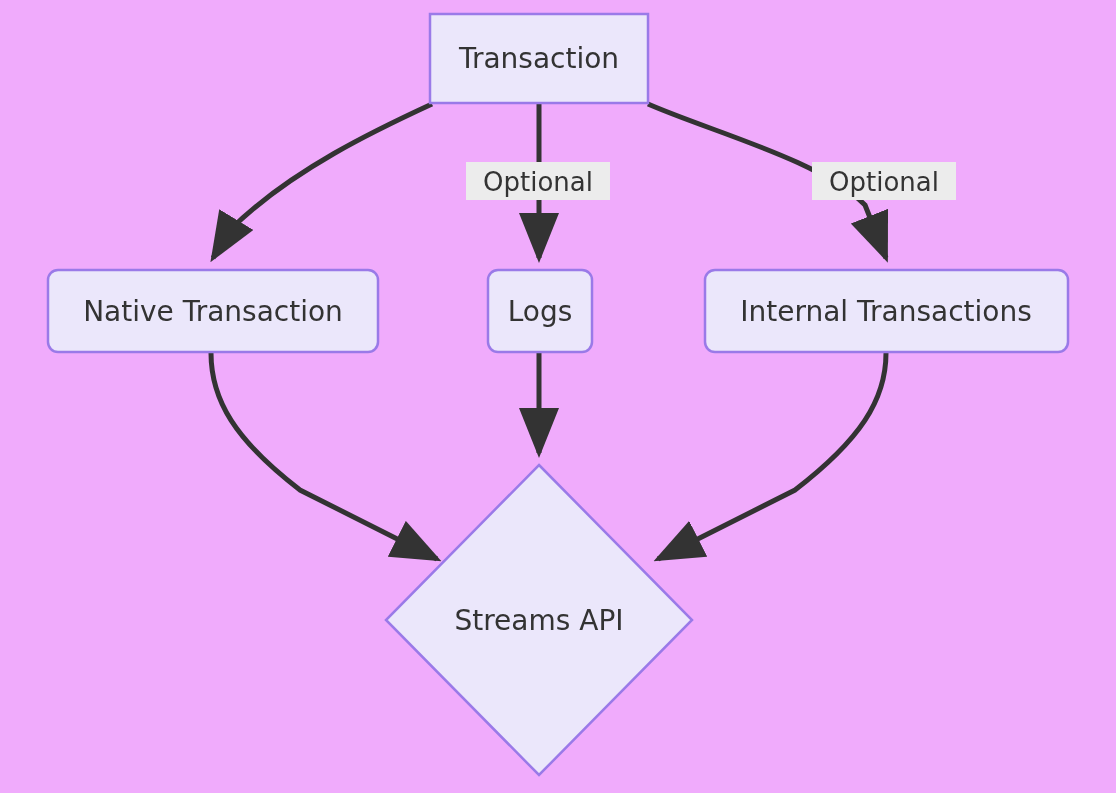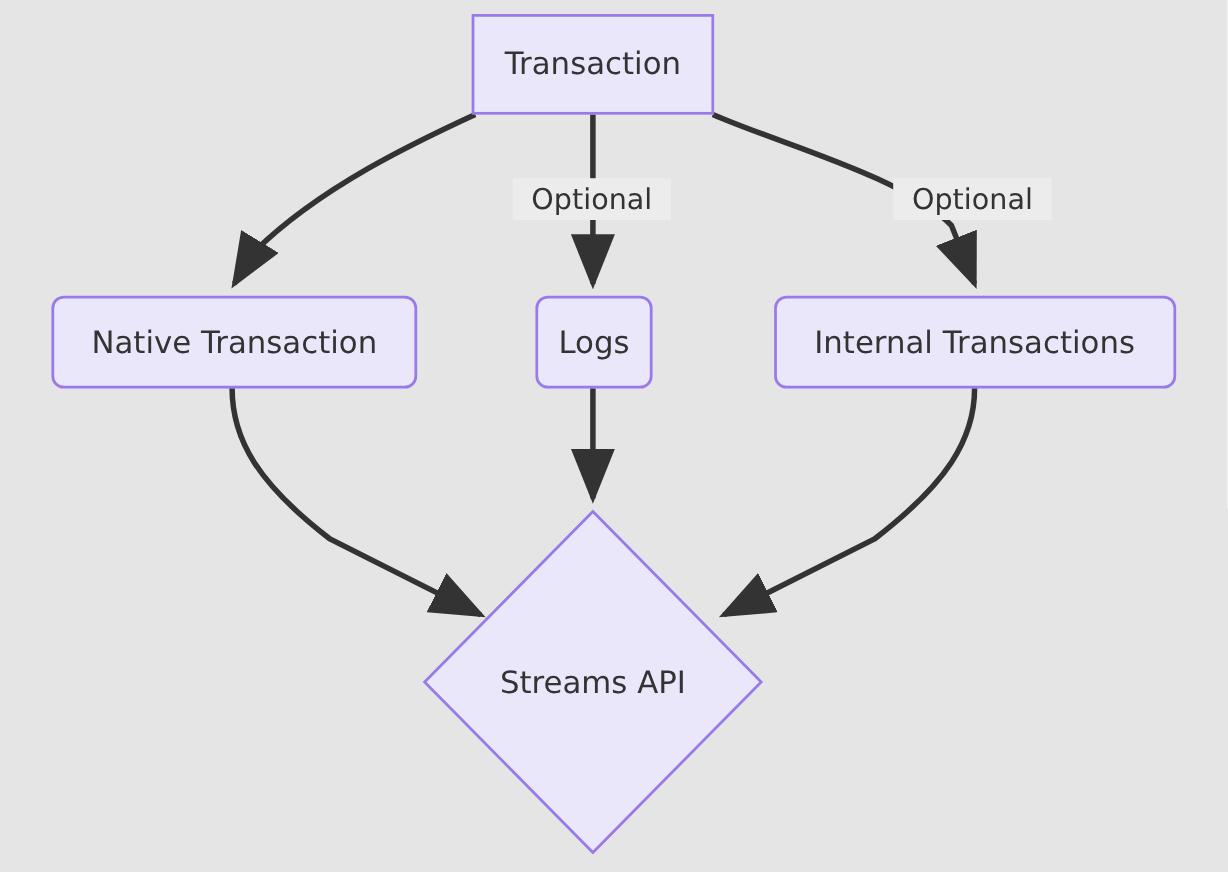--- a/index.html
+++ b/index.html
@@ -10,21 +10,21 @@
   body {
     width: 1116px;
     height: 793px;
     font-family: "DejaVu Sans", "Liberation Sans", sans-serif;
     overflow: hidden;
   }
   #diagram-root {
     position: relative;
     width: 1116px;
     height: 793px;
-    background: #e5e5e5;
+    background: #f0abfc;
   }
   #flow-svg {
     position: absolute;
     left: 0;
     top: 0;
     width: 1116px;
     height: 793px;
   }
   .node-label {
     fill: #333333;

